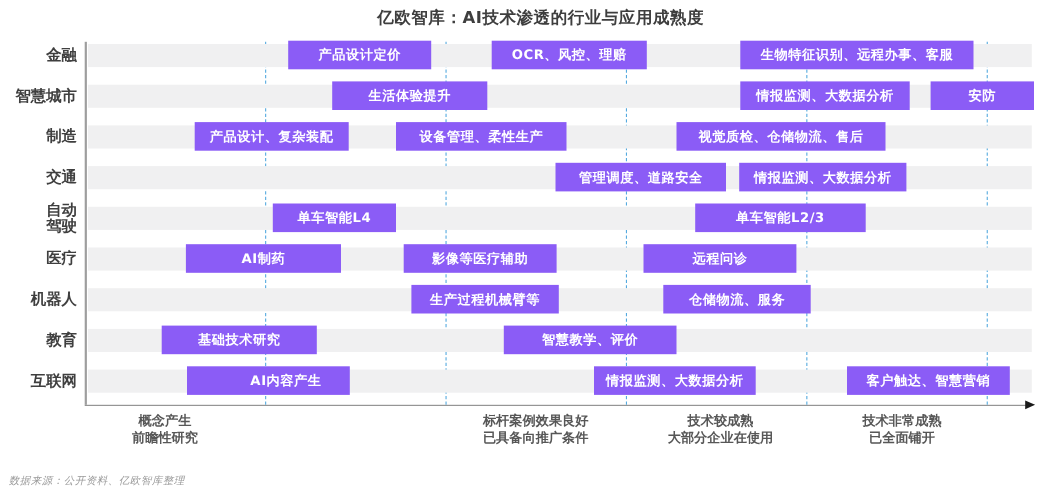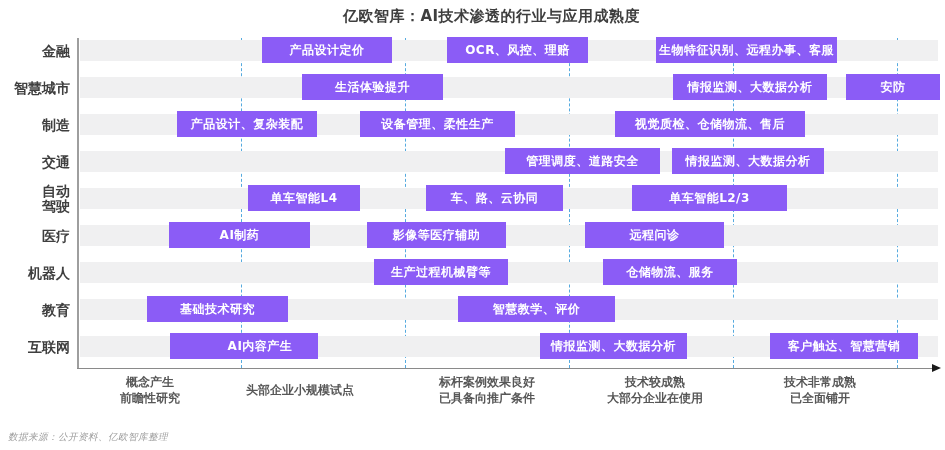--- a/index.html
+++ b/index.html
@@ -69,40 +69,39 @@
   <div class="x-arrow"></div>
 <div class="vline" style="left: 241px;"></div>
     <div class="vline" style="left: 405px;"></div>
     <div class="vline" style="left: 569px;"></div>
     <div class="vline" style="left: 733px;"></div>
     <div class="vline" style="left: 897px;"></div>
     <div class="row-band" style="top: 40px;"></div>
     <div class="row-label" style="top: 50.5px;">金融</div>
     <div class="bar" style="left: 262px; width: 130px; top: 37px;">产品设计定价</div>
     <div class="bar" style="left: 447px; width: 141px; top: 37px;">OCR、风控、理赔</div>
-    <div class="bar" style="left: 656px; width: 181px; top: 37px;">生物特征识别、远程办事、客服</div>
+    <div class="bar" style="left: 673px; width: 212px; top: 37px;">生物特征识别、远程办事、客服</div>
     <div class="row-band" style="top: 77px;"></div>
     <div class="row-label" style="top: 87.5px;">智慧城市</div>
     <div class="bar" style="left: 302px; width: 141px; top: 74px;">生活体验提升</div>
     <div class="bar" style="left: 673px; width: 154px; top: 74px;">情报监测、大数据分析</div>
     <div class="bar" style="left: 846px; width: 94px; top: 74px;">安防</div>
     <div class="row-band" style="top: 114px;"></div>
     <div class="row-label" style="top: 124.5px;">制造</div>
     <div class="bar" style="left: 177px; width: 140px; top: 111px;">产品设计、复杂装配</div>
     <div class="bar" style="left: 360px; width: 155px; top: 111px;">设备管理、柔性生产</div>
     <div class="bar" style="left: 615px; width: 190px; top: 111px;">视觉质检、仓储物流、售后</div>
     <div class="row-band" style="top: 151px;"></div>
     <div class="row-label" style="top: 161.5px;">交通</div>
     <div class="bar" style="left: 505px; width: 155px; top: 148px;">管理调度、道路安全</div>
     <div class="bar" style="left: 672px; width: 152px; top: 148px;">情报监测、大数据分析</div>
     <div class="row-band" style="top: 188px;"></div>
     <div class="row-label" style="top: 198.5px;">自动
 驾驶</div>
     <div class="bar" style="left: 248px; width: 112px; top: 185px;">单车智能L4</div>
-    <div class="bar" style="left: 426px; width: 137px; top: 185px;">车、路、云协同</div>
     <div class="bar" style="left: 632px; width: 155px; top: 185px;">单车智能L2/3</div>
     <div class="row-band" style="top: 225px;"></div>
     <div class="row-label" style="top: 235.5px;">医疗</div>
     <div class="bar" style="left: 169px; width: 141px; top: 222px;">AI制药</div>
     <div class="bar" style="left: 367px; width: 139px; top: 222px;">影像等医疗辅助</div>
     <div class="bar" style="left: 585px; width: 139px; top: 222px;">远程问诊</div>
     <div class="row-band" style="top: 262px;"></div>
     <div class="row-label" style="top: 272.5px;">机器人</div>
     <div class="bar" style="left: 374px; width: 134px; top: 259px;">生产过程机械臂等</div>
     <div class="bar" style="left: 603px; width: 134px; top: 259px;">仓储物流、服务</div>
@@ -110,21 +109,20 @@
     <div class="row-label" style="top: 309.5px;">教育</div>
     <div class="bar" style="left: 147px; width: 141px; top: 296px;">基础技术研究</div>
     <div class="bar" style="left: 458px; width: 157px; top: 296px;">智慧教学、评价</div>
     <div class="row-band" style="top: 336px;"></div>
     <div class="row-label" style="top: 346.5px;">互联网</div>
     <div class="bar" style="left: 170px; width: 116px; top: 333px; padding-left: 32px;">AI内容产生</div>
     <div class="bar" style="left: 540px; width: 147px; top: 333px;">情报监测、大数据分析</div>
     <div class="bar" style="left: 770px; width: 148px; top: 333px;">客户触达、智慧营销</div>
     <div class="stage-label" style="left: 55px;">概念产生
 前瞻性研究</div>
-    <div class="stage-label" style="left: 205px;">头部企业小规模试点</div>
     <div class="stage-label" style="left: 392px;">标杆案例效果良好
 已具备向推广条件</div>
     <div class="stage-label" style="left: 560px;">技术较成熟
 大部分企业在使用</div>
     <div class="stage-label" style="left: 725px;">技术非常成熟
 已全面铺开</div>
   </div>
 
 <div class="footer">数据来源：公开资料、亿欧智库整理</div>
 

